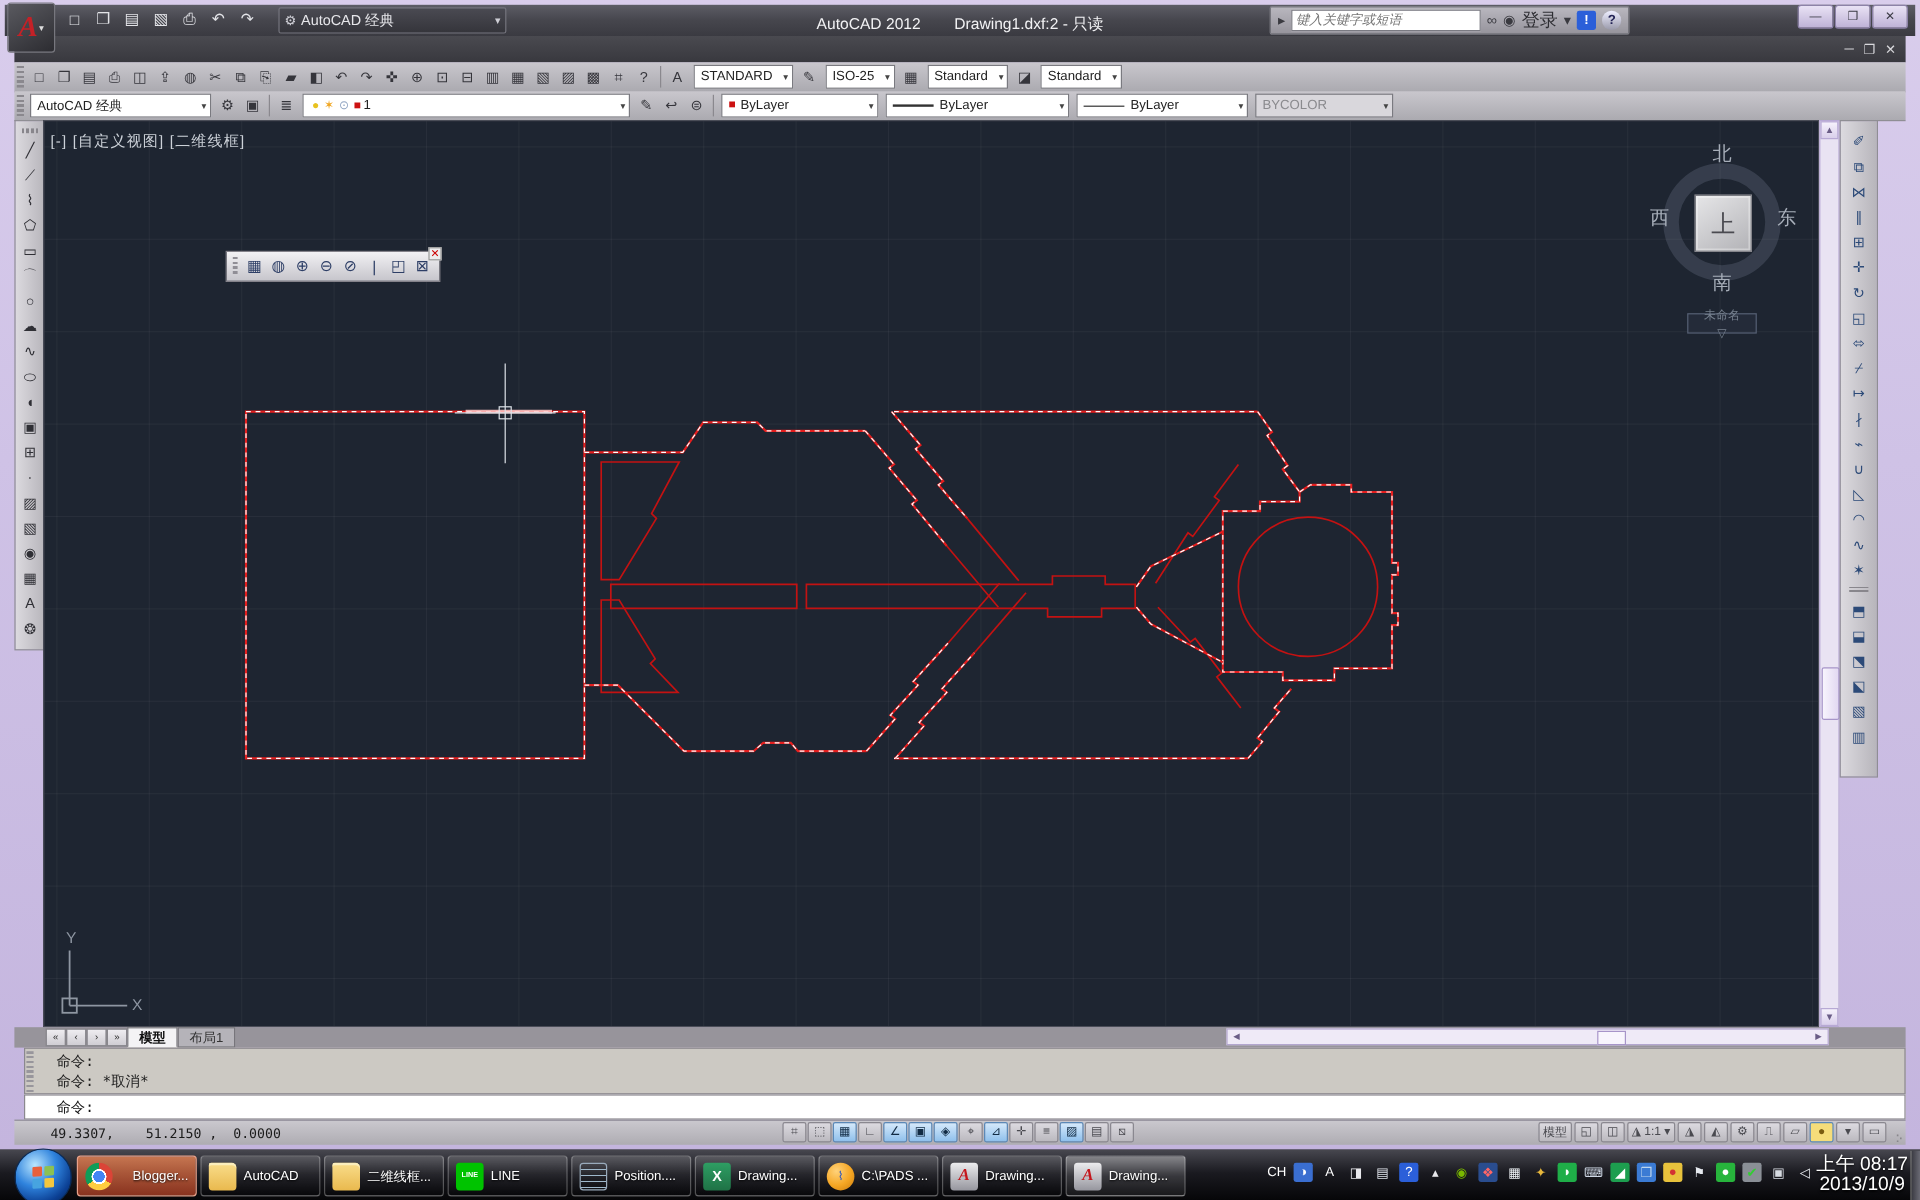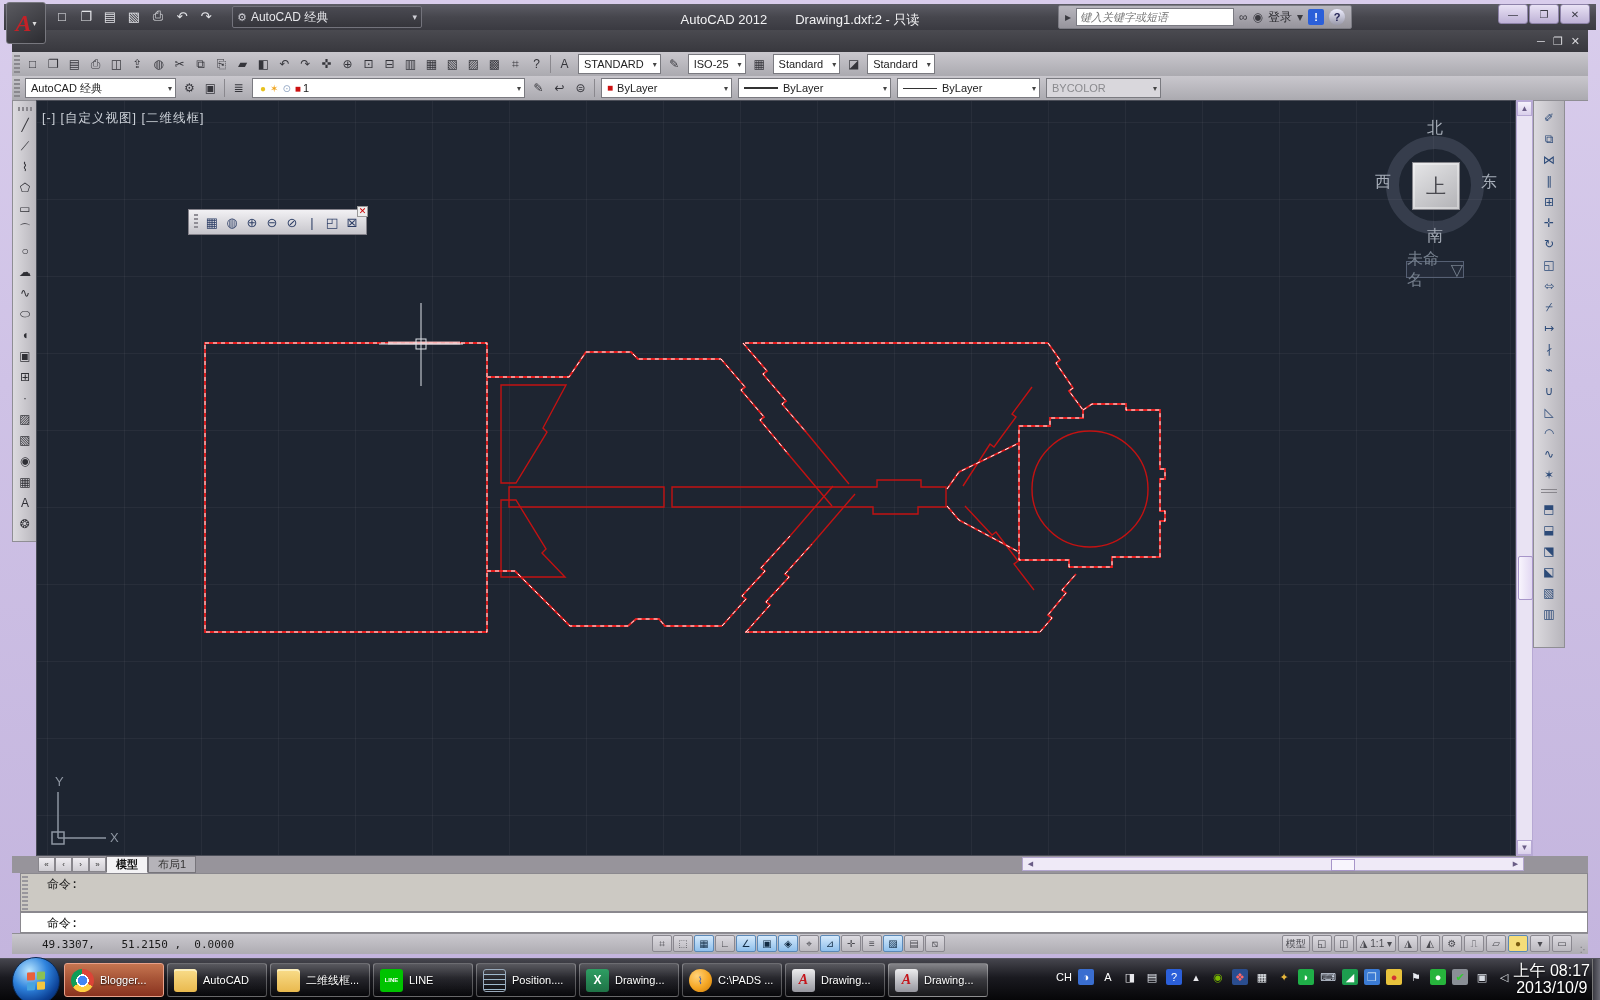--- a/index.html
+++ b/index.html
@@ -23,21 +23,21 @@
   .ws-dd{position:absolute;left:232px;top:6px;width:168px;height:20px;background:linear-gradient(#4a4a52,#35353b);
          border:1px solid #73737c;border-radius:2px;color:#e6e6ea;font-size:12px;display:flex;align-items:center;padding:0 16px 0 4px;}
   .ws-dd::after{content:"▾";position:absolute;right:4px;font-size:9px;color:#cfcfd6;}
   .ws-gear{margin-right:4px;font-size:11px;color:#cfcfd6;}
   .titletext{position:absolute;left:0;right:0;top:7px;text-align:center;font-size:13px;color:#f2f2f4;pointer-events:none;}
   .titletext span{margin:0 14px;}
   .infocenter{position:absolute;left:1058px;top:5px;height:22px;display:flex;align-items:center;gap:5px;
               background:linear-gradient(#b9b7bf,#96949c);border:1px solid #7c7c84;border-radius:2px;padding:0 6px;}
   .searchbox{width:150px;height:16px;border:1px solid #7a7a82;font-size:11px;font-style:italic;color:#555;padding:0 3px;background:#fff;}
   .ic-ic{color:#3a3a40;font-size:12px;}
-  .ic-label{font-size:12px;color:#2e2e33;}
+  .ic-label{font-size:15px;color:#2e2e33;}
   .ic-alert{width:16px;height:16px;background:#2b5fd9;color:#fff;border-radius:2px;font-size:11px;font-weight:bold;
             display:flex;align-items:center;justify-content:center;}
   .ic-help{width:16px;height:16px;background:linear-gradient(#eef,#99a);color:#225;border-radius:50%;font-size:11px;font-weight:bold;
            display:flex;align-items:center;justify-content:center;}
   .winbtns{position:absolute;right:10px;top:4px;display:flex;gap:1px;}
   .winbtn{width:28px;height:18px;background:linear-gradient(#e9e2f5,#beb2d6);border:1px solid #8d82a8;border-radius:3px;
           color:#3a3a44;font-size:10px;display:flex;align-items:center;justify-content:center;}
   
   .menubar{left:12px;top:30px;width:1576px;height:22px;background:linear-gradient(#4a4a50,#38383e);
            display:flex;align-items:center;color:#f0f0f2;}
@@ -87,21 +87,21 @@
            border:1px solid #999;width:9px;height:9px;line-height:8px;text-align:center;}
   
   .vc-ring{left:1386px;top:136px;width:72px;height:72px;border-radius:50%;border:13px solid rgba(140,150,175,.22);}
   .vc-face{left:1412px;top:162px;width:46px;height:46px;background:linear-gradient(145deg,#e6e6e8,#b2b2b6);
            border:1px solid #85858b;display:flex;align-items:center;justify-content:center;
            font-size:20px;color:#4a4a50;box-shadow:inset 0 0 0 2px rgba(255,255,255,.35);}
   .vc-n{left:1424px;top:118px;} .vc-s{left:1424px;top:226px;}
   .vc-w{left:1372px;top:172px;} .vc-e{left:1478px;top:172px;}
   .vc-lab{color:#a7aeb9;font-size:16px;width:22px;text-align:center;}
   .vc-named{left:1406px;top:261px;width:56px;height:15px;border:1px solid #566074;background:rgba(42,50,64,.55);
-            color:#76808e;font-size:16px;display:flex;align-items:center;justify-content:center;gap:3px;}
+            color:#76808e;font-size:10px;display:flex;align-items:center;justify-content:center;gap:3px;flex-direction:column;}
   
   .vscroll{left:1516px;top:100px;width:17px;height:756px;background:#e9e3f3;border:1px solid #b7a9d4;box-sizing:border-box;}
   .vs-btn{position:absolute;left:0;width:15px;height:15px;background:linear-gradient(#f6f2fc,#d9cfeb);
           color:#6a5d86;font-size:8px;display:flex;align-items:center;justify-content:center;border:1px solid #b7a9d4;box-sizing:border-box;}
   .vs-up{top:0;} .vs-dn{bottom:0;}
   .vthumb{position:absolute;left:1px;top:455px;width:13px;height:42px;background:linear-gradient(90deg,#f8f5fd,#e2d8f2);
           border:1px solid #a795c9;border-radius:2px;}
   
   .tabsrow{left:12px;top:856px;width:1576px;height:17px;background:#97949b;display:flex;align-items:center;}
   .tabnav{display:flex;margin-left:26px;}
@@ -137,21 +137,21 @@
   .orb{position:absolute;left:12px;top:-2px;width:46px;height:46px;border-radius:50%;
        background:radial-gradient(circle at 35% 28%,#b9e6ff,#2f83dd 40%,#0b3f93 72%,#051d45);
        border:1px solid #0a2a55;display:flex;align-items:center;justify-content:center;}
   .flag{width:18px;height:18px;display:grid;grid-template-columns:8px 8px;grid-template-rows:8px 8px;gap:2px;transform:skewY(-4deg);}
   .flag span{border-radius:1px;}
   .fl1{background:#e8603c;} .fl2{background:#8cc153;} .fl3{background:#47a4e0;} .fl4{background:#f3c73f;}
   .tbtns{position:absolute;left:64px;top:4px;display:flex;gap:3px;}
   .tbtn{width:100px;height:34px;border-radius:3px;border:1px solid rgba(255,255,255,.28);
         background:linear-gradient(rgba(255,255,255,.16),rgba(255,255,255,.05) 50%,rgba(0,0,0,.12));
         display:flex;align-items:center;gap:6px;padding:0 6px;box-sizing:border-box;}
-  .tbtn.attention{background:linear-gradient(rgba(244,137,85,.75),rgba(205,72,40,.65));border-color:#e8a18a;}
+  .tbtn.attention{background:linear-gradient(rgba(244,137,85,.75),rgba(205,72,40,.65));border-color:#e8a18a;justify-content:space-between;}
   .tbtn.active{background:linear-gradient(rgba(255,255,255,.38),rgba(255,255,255,.14) 50%,rgba(255,255,255,.06));}
   .tblabel{color:#fff;font-size:11px;text-shadow:0 1px 2px #000;white-space:nowrap;overflow:hidden;}
   .tbico{width:23px;height:23px;flex:0 0 23px;border-radius:3px;display:flex;align-items:center;justify-content:center;font-size:10px;}
   .ico-chrome{border-radius:50%;background:radial-gradient(circle at center,#4285f4 0 29%,#fff 30% 38%,transparent 39%),
               conic-gradient(#db4437 0 120deg,#ffcd40 120deg 235deg,#0f9d58 235deg 360deg);}
   .ico-folder{background:linear-gradient(#f9dd8b,#e9b94e);border-radius:2px 4px 3px 3px;box-shadow:inset 0 2px 0 #fbeebc;}
   .ico-line{background:#00c300;color:#fff;}
   .ico-line::after{content:"LINE";font-size:6px;font-weight:bold;}
   .ico-notepad{background:linear-gradient(#ffffff,#dce8f0);border:1px solid #9ab;box-sizing:border-box;
                background-image:repeating-linear-gradient(180deg,transparent 0 4px,#9fb9cc 4px 5px);}
@@ -457,20 +457,21 @@
   <div class="tab inactive">布局1</div>
   <div class="hscroll">
     <span class="hs-btn" style="left:1px">◀</span>
     <span class="hthumb"></span>
     <span class="hs-btn" style="right:1px">▶</span>
   </div>
 </div>
 
 <div class="abs cmdhist">
   <div>命令:</div>
+  <div>命令: *取消*</div>
 </div>
 <div class="abs cmdgrip"></div>
 <div class="abs cmdinput">命令:</div>
 
 <div class="abs statusbar">
   <span class="coords">49.3307,    51.2150 ,  0.0000</span>
   <span class="toggles">
       <span class="stg">⌗</span>
       <span class="stg">⬚</span>
       <span class="stg on">▦</span>

